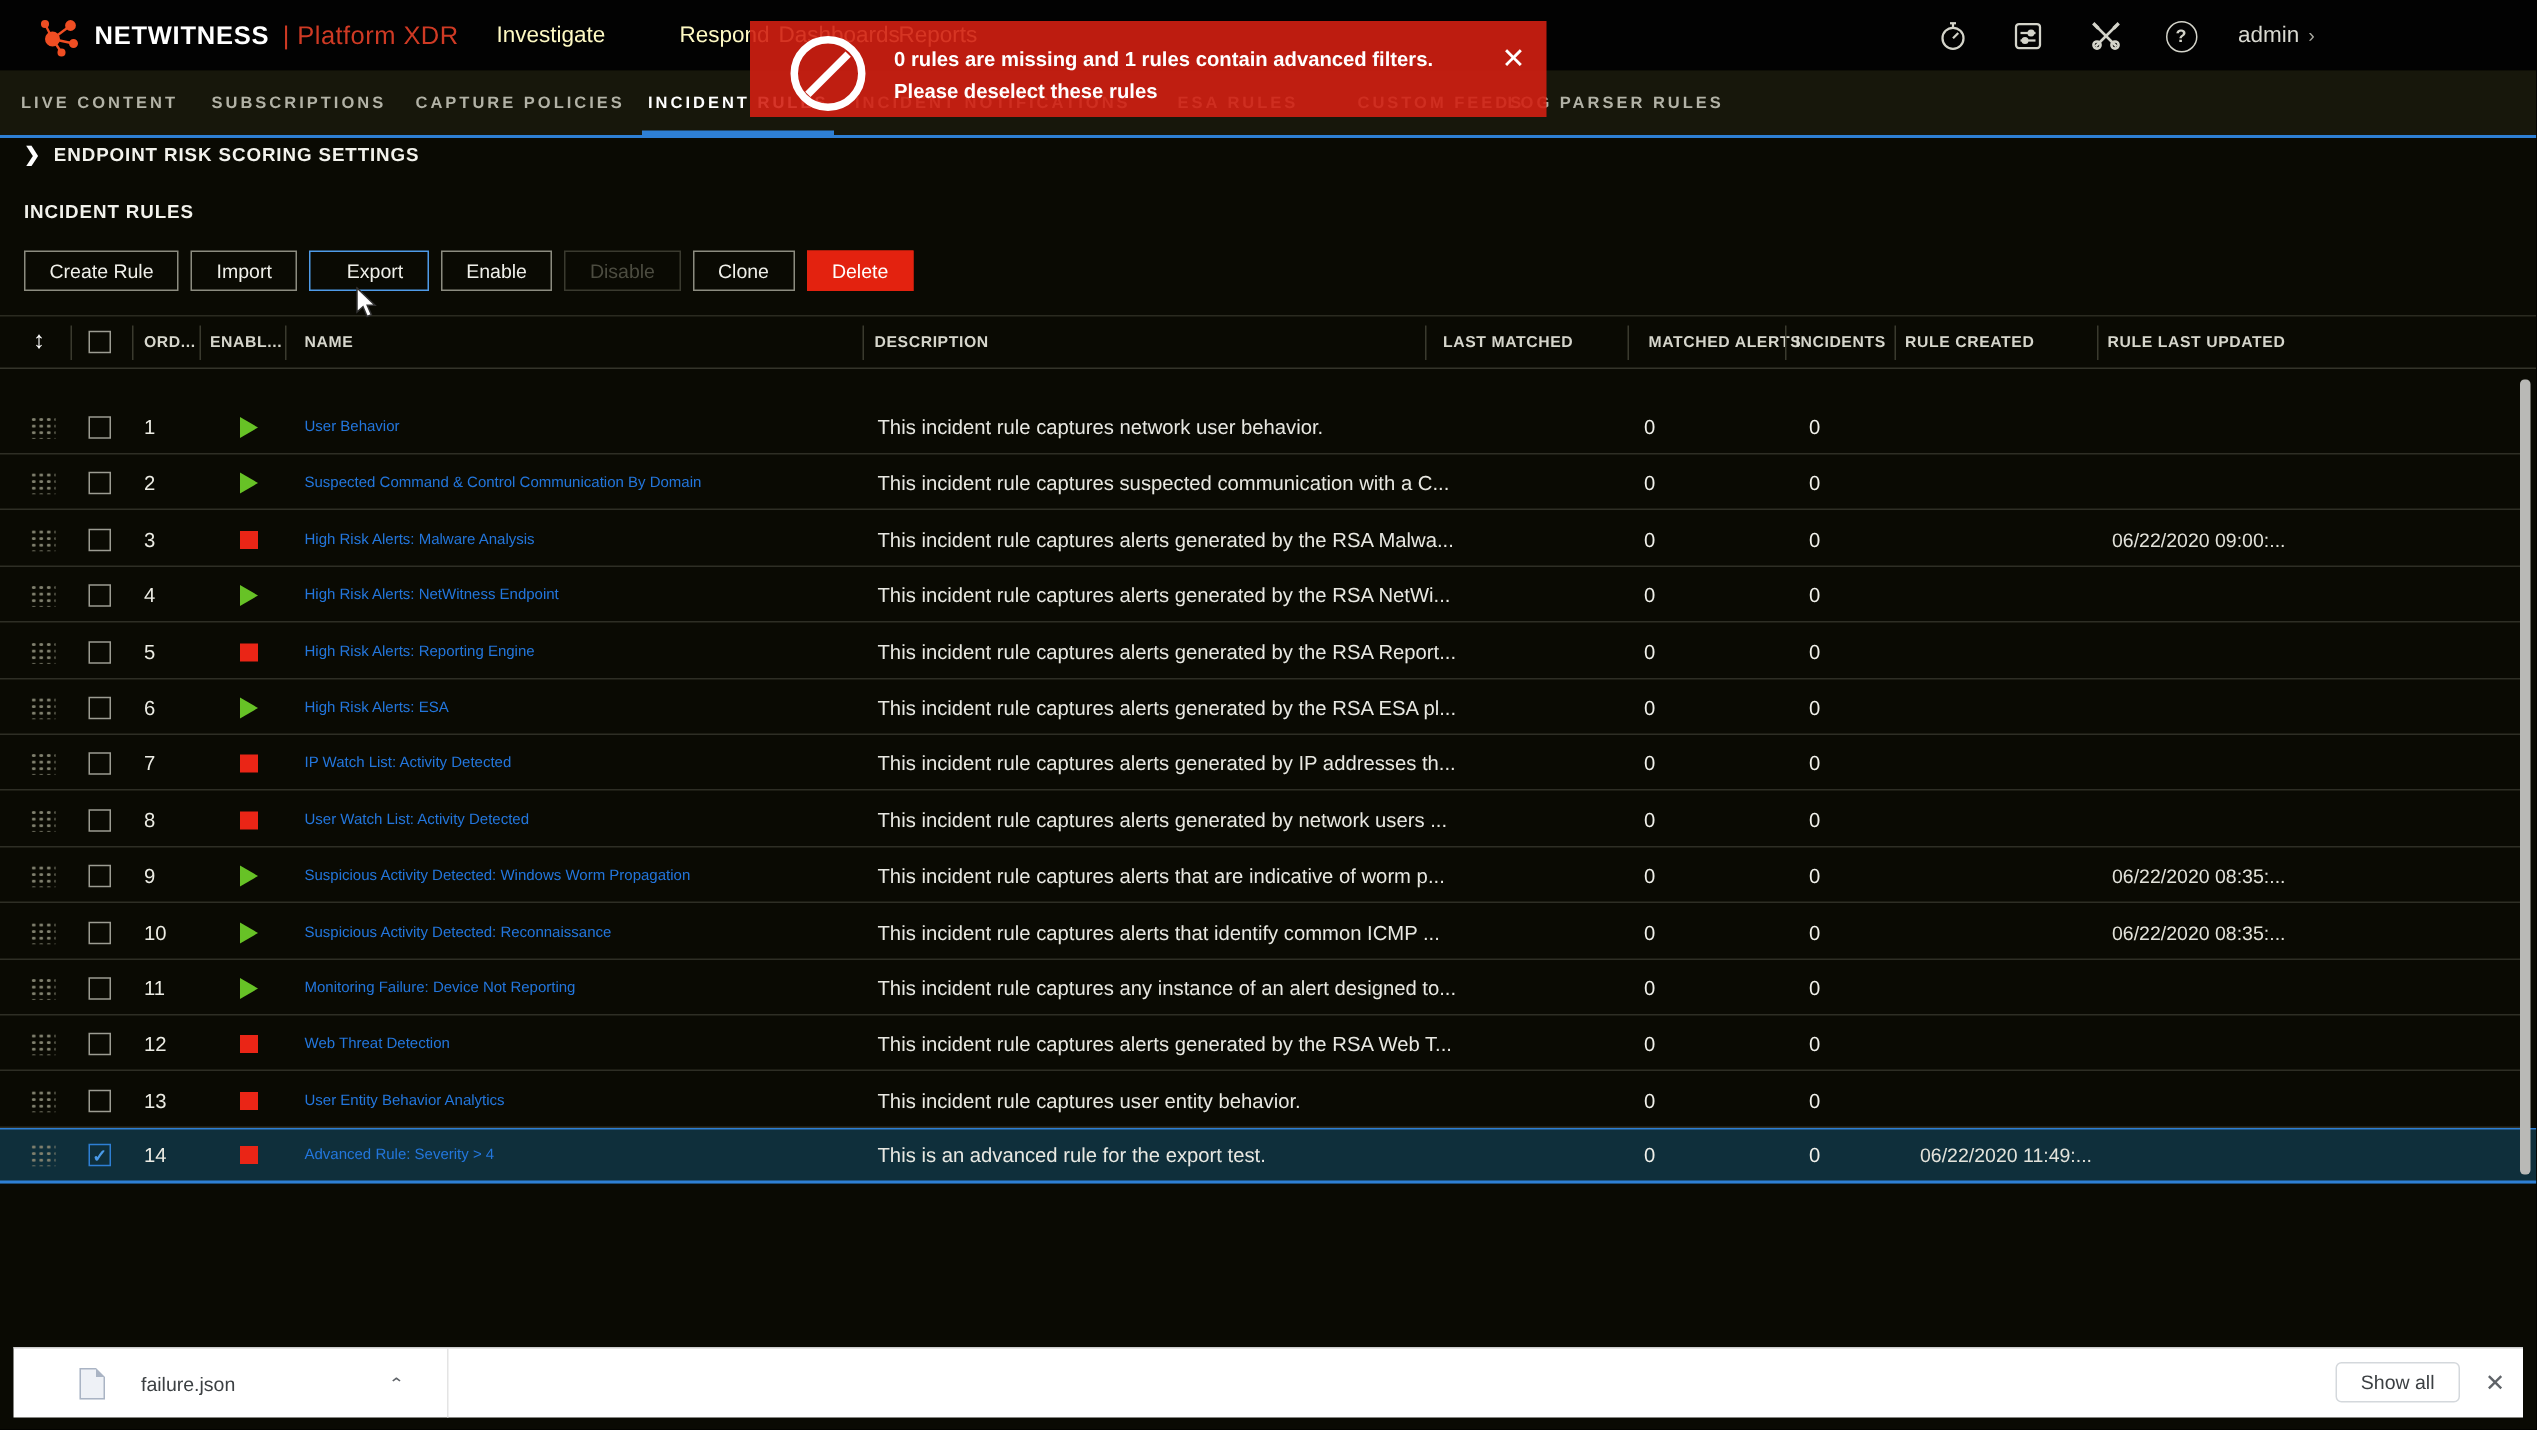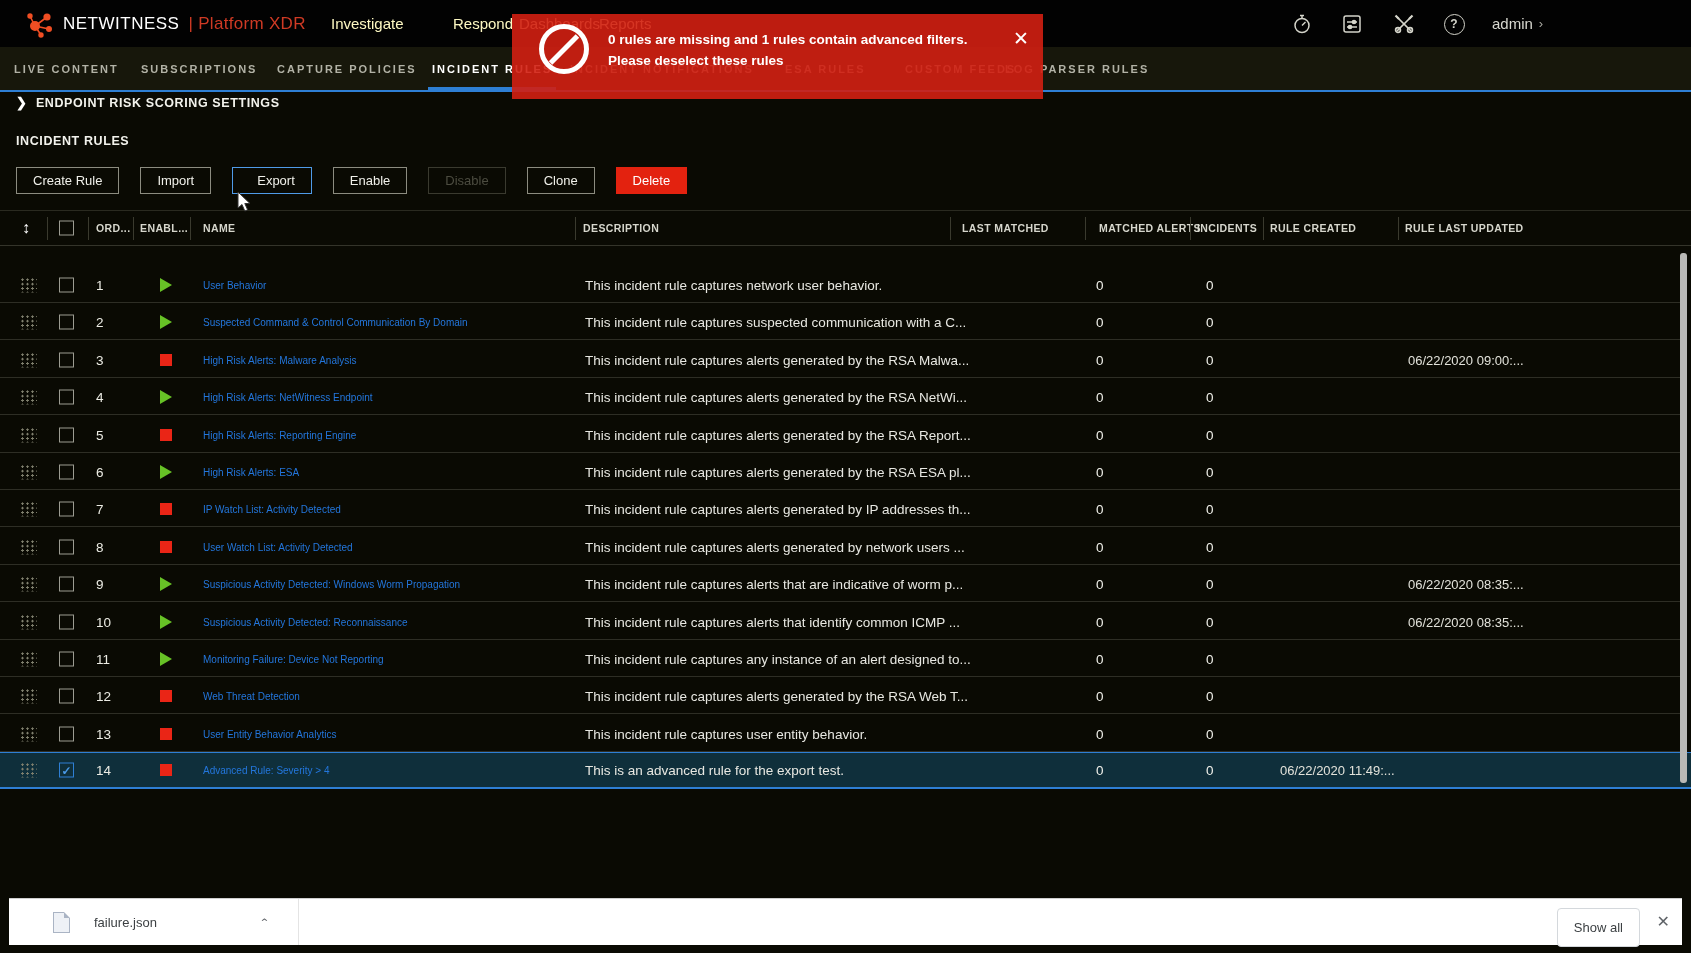--- a/index.html
+++ b/index.html
@@ -1,54 +1,54 @@
 <!DOCTYPE html>
 <html><head>
 <meta charset="utf-8">
 <style>
   html,body{margin:0;padding:0;background:#000;}
   .frame{position:relative;width:1691px;height:953px;background:#0a0a03;overflow:hidden;
          font-family:"Liberation Sans",sans-serif;-webkit-font-smoothing:antialiased;}
   
   .topbar{position:absolute;left:0;top:0;width:100%;height:47px;background:#020202;}
   .brand{position:absolute;left:26px;top:0;height:47px;display:flex;align-items:center;gap:9px;}
-  .brand-name{color:#fff;font-weight:normal;font-size:17px;letter-spacing:.5px;}
+  .brand-name{color:#fff;font-weight:bold;font-size:17px;letter-spacing:.5px;}
   .brand-prod{color:#cf3a24;font-size:17px;letter-spacing:.3px;}
   .nav-item{position:absolute;top:0;height:47px;display:flex;align-items:center;
             color:#fef9c3;font-size:15px;cursor:pointer;}
   .top-icon{position:absolute;top:12px;width:24px;height:24px;display:flex;align-items:center;justify-content:center;}
   .help-circle{width:19px;height:19px;border:1.6px solid #d4d4ca;border-radius:50%;
                color:#d4d4ca;font-size:12px;font-weight:bold;display:flex;align-items:center;justify-content:center;}
   .admin{position:absolute;top:0;height:47px;display:flex;align-items:center;gap:6px;
          color:#d8d8d0;font-size:15px;}
   .admin .chev{font-size:13px;color:#a8a8a0;}
   
   .tabbar{position:absolute;left:0;top:47px;width:100%;height:45px;background:#17170b;
           border-bottom:2px solid #2e7fd4;box-sizing:border-box;}
   .tab{position:absolute;top:0;height:43px;display:flex;align-items:center;
        color:#b2b2a6;font-size:11px;font-weight:bold;letter-spacing:2px;cursor:pointer;white-space:nowrap;}
   .tab.active{color:#fff;}
   .tab.active::after{content:"";position:absolute;left:-4px;right:-4px;bottom:-2px;height:5px;background:#2e7fd4;}
   
-  .toast{position:absolute;left:512px;top:14px;width:531px;height:85px;background:rgba(210,31,18,.9);z-index:40;}
+  .toast{position:absolute;left:500px;top:14px;width:531px;height:64px;background:rgba(210,31,18,.9);z-index:40;}
   .toast-icon{position:absolute;left:27px;top:10px;width:50px;height:50px;border:5px solid #fff;
               border-radius:50%;box-sizing:border-box;}
   .toast-icon::after{content:"";position:absolute;left:1px;right:1px;top:50%;height:5px;margin-top:-2.5px;
               background:#fff;transform:rotate(-45deg);}
   .toast-msg{position:absolute;left:96px;top:15px;width:390px;color:#fff;font-size:13.5px;
              font-weight:bold;line-height:21px;}
   .toast-close{position:absolute;right:14px;top:13px;color:#fff;font-size:19px;font-weight:300;cursor:pointer;}
   
   .settings-toggle{position:absolute;left:16px;top:95px;display:flex;align-items:center;gap:9px;cursor:pointer;}
   .settings-toggle .chev{color:#fff;font-size:13px;font-weight:bold;}
   .settings-toggle .lbl{color:#f2f2ec;font-size:12.5px;font-weight:bold;letter-spacing:.6px;}
   .section-title{position:absolute;left:16px;top:134px;color:#f2f2ec;font-size:12.5px;
                  font-weight:bold;letter-spacing:.6px;}
   
-  .toolbar{position:absolute;left:16px;top:167px;display:flex;gap:13px;}
+  .toolbar{position:absolute;left:16px;top:167px;display:flex;}
   .btn{height:27px;box-sizing:border-box;border:1px solid #8c8c80;background:rgba(0,0,0,0);
        color:#f0f0ea;font-size:13px;font-family:inherit;padding:0 16px;margin-right:8px;cursor:pointer;}
   .btn.focused{border-color:#4f9be8;padding-left:24px;}
   .btn.disabled{color:#4c4c40;border-color:#3a3a2f;cursor:default;}
   .btn.danger{background:#e3220f;border-color:#e3220f;color:#fff;}
   
   .cursor{position:absolute;left:237px;top:191px;z-index:60;pointer-events:none;}
   
   .thead{position:absolute;left:0;top:210px;width:1691px;height:36px;border-top:1px solid #2a2a20;
          border-bottom:1px solid #34342a;box-sizing:border-box;}
@@ -84,21 +84,21 @@
   
   .shelf{position:absolute;left:9px;right:9px;bottom:8px;height:46px;background:#fff;
          border-top:1px solid #cfcfcf;display:flex;align-items:center;}
   .file-chip{display:flex;align-items:center;gap:24px;padding-left:44px;height:100%;cursor:pointer;}
   .file-ico{position:relative;width:15px;height:19px;background:#eef1f6;border:1px solid #aab4c4;}
   .file-ico::after{content:"";position:absolute;right:-1px;top:-1px;width:0;height:0;
                    border-left:6px solid #aab4c4;border-top:6px solid #fff;}
   .file-name{color:#3c4043;font-size:13px;}
   .chip-chev{margin-left:78px;color:#5f6368;font-size:13px;transform:scaleY(.8);}
   .shelf-sep{width:1px;height:100%;background:#e4e4e4;margin-left:28px;}
-  .show-all{position:absolute;right:42px;top:9px;height:39px;padding:0 16px;background:#fff;
+  .show-all{position:absolute;right:42px;top:9px;height:27px;padding:0 16px;background:#fff;
             border:1px solid #d4d8dc;border-radius:4px;color:#3c4043;font-size:13px;
             font-family:inherit;cursor:pointer;}
   .shelf-close{position:absolute;right:12px;top:13px;color:#5f6368;font-size:16px;cursor:pointer;}
 </style>
 </head>
 <body>
 
 <div class="frame">
 
   <div class="topbar">

